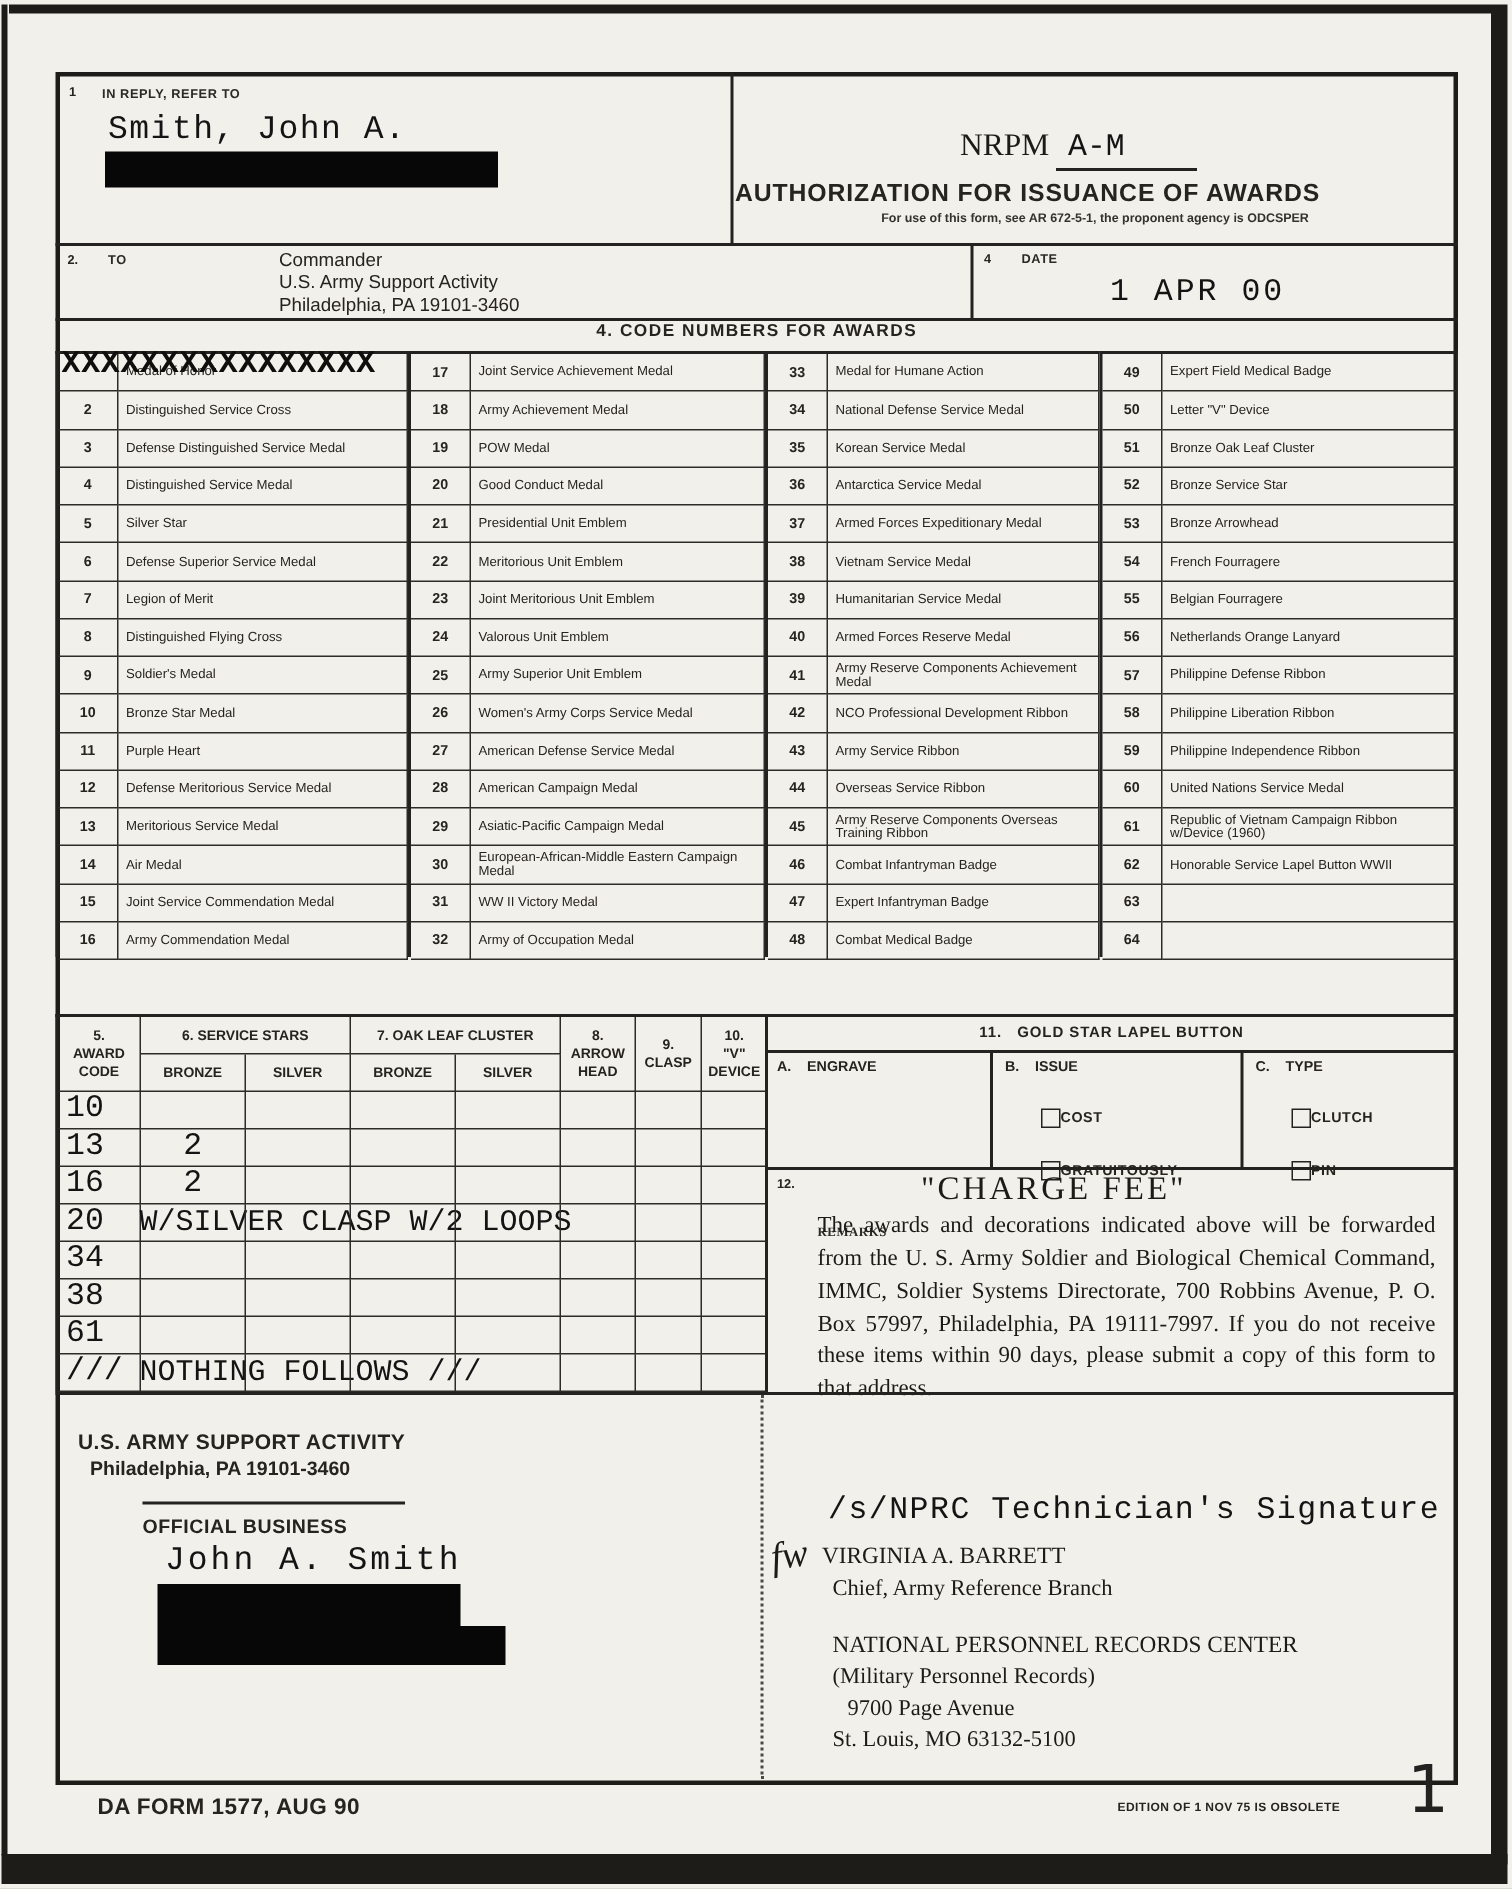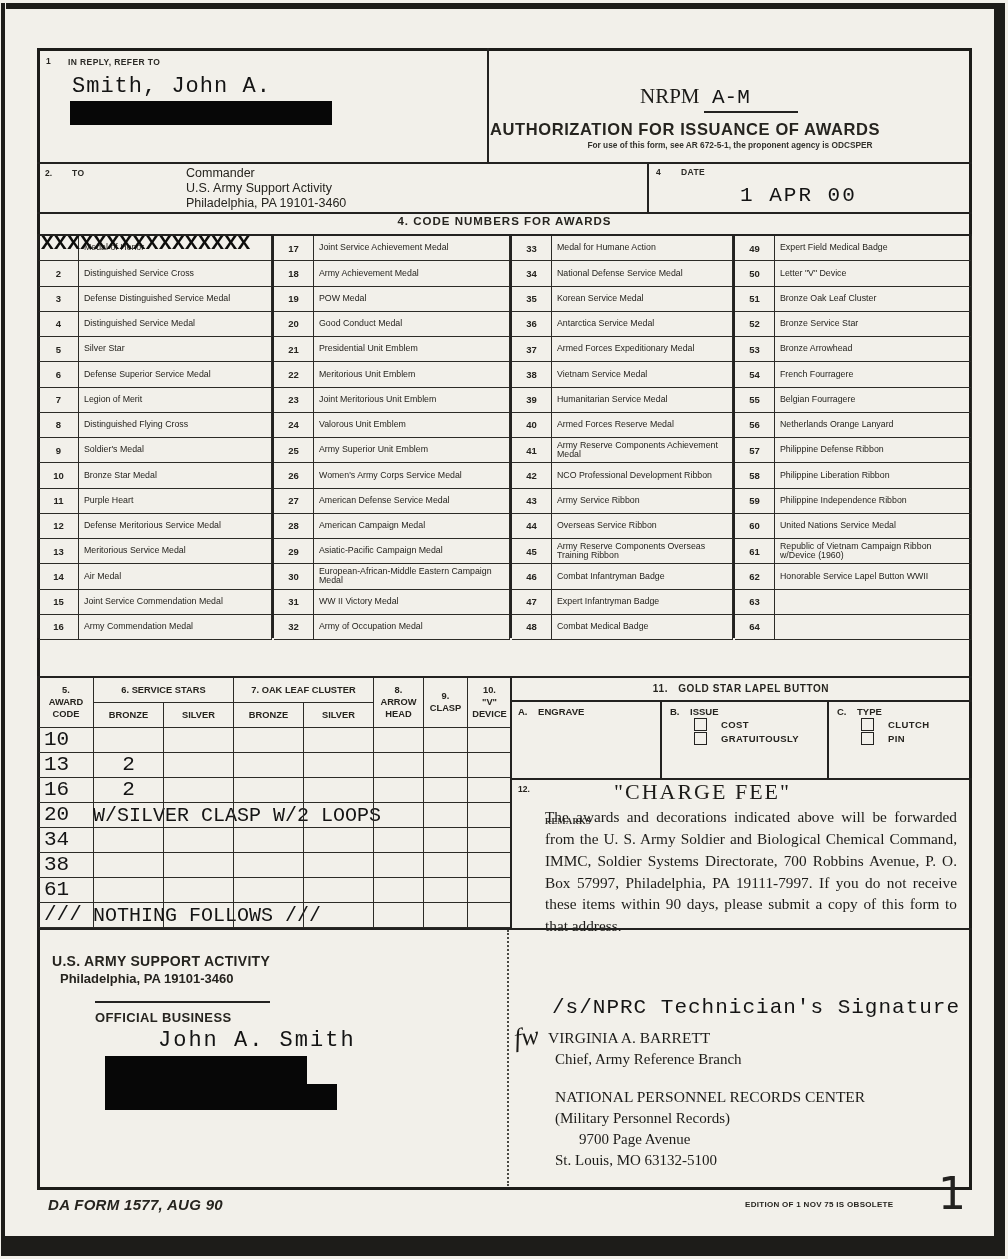--- a/index.html
+++ b/index.html
@@ -38,21 +38,21 @@
   .ecell{border-right:1.8px solid #2c2b27;border-bottom:1.8px solid #2c2b27;box-sizing:border-box;
         display:flex;align-items:center;justify-content:center;text-align:center;
         font-size:9.3px;font-weight:bold;line-height:1.15;position:relative;}
   .ecode{justify-content:flex-start;padding-left:5px;font-size:21px;font-weight:normal;}
   .eval{font-size:21px;font-weight:normal;}
   .eoverlay{position:absolute;left:54px;top:1px;width:400px;font-size:20px;white-space:nowrap;
         font-family:"Liberation Mono","DejaVu Sans Mono",monospace;color:#141414;text-align:left;}
   .hdr2{flex-direction:column;justify-content:center;gap:1px;}
 
   
-  .cbrow{display:flex;align-items:center;gap:14px;margin-top:1px;}
+  .cbrow{display:flex;align-items:center;margin-top:22px;}
   .cb{width:11px;height:11px;border:1.7px solid #232220;background:transparent;display:inline-block;}
   .cbl{font-size:9.5px;font-weight:bold;letter-spacing:.4px;}
 
   .sec-num{font-size:8.5px;font-weight:bold;}
   .dotted-v{border-left:2px dotted #4a4944;width:0;}
 </style>
 </head>
 <body>
 
 <div id="canvas">
@@ -764,30 +764,30 @@
   <div class="abs serif" style="left:614px;top:779px;font-size:22px;letter-spacing:2px;font-weight:500;">"CHARGE FEE"</div>
   <div class="abs serif" style="left:545px;top:806px;width:412px;font-size:15.3px;line-height:1.43;text-align:justify;">The awards and decorations indicated above will be forwarded from the U. S. Army Soldier and Biological Chemical Command, IMMC, Soldier Systems Directorate, 700 Robbins Avenue, P. O. Box 57997, Philadelphia, PA 19111-7997.  If you do not receive these items within 90 days, please submit a copy of this form to that address.</div>
   <div class="abs hline" style="left:37px;top:928px;width:935px;height:2px;"></div>
 
   <div class="abs dotted-v" style="left:507px;top:930px;height:256px;"></div>
 
   <div class="abs" style="left:52px;top:953px;font-size:14px;font-weight:bold;letter-spacing:.3px;">U.S. ARMY SUPPORT ACTIVITY</div>
   <div class="abs" style="left:60px;top:971px;font-size:13px;font-weight:bold;">Philadelphia, PA 19101-3460</div>
   <div class="abs hline" style="left:95px;top:1001px;width:175px;height:2px;"></div>
   <div class="abs" style="left:95px;top:1010px;font-size:13px;font-weight:bold;letter-spacing:.4px;">OFFICIAL BUSINESS</div>
-  <div class="abs mono" style="left:110px;top:1028px;font-size:22px;letter-spacing:2px;margin-left:48px;">John A. Smith</div>
+  <div class="abs mono" style="left:110px;top:1028px;font-size:22px;letter-spacing:2px;">John A. Smith</div>
   <div class="redact" style="left:105px;top:1056px;width:202px;height:28px;"></div>
   <div class="redact" style="left:105px;top:1084px;width:232px;height:26px;"></div>
 
   <div class="abs mono" style="left:552px;top:996px;font-size:21px;letter-spacing:1px;">/s/NPRC Technician's Signature</div>
   <div class="abs serif" style="left:514px;top:1022px;font-size:26px;font-style:italic;transform:rotate(-8deg);">fw</div>
   <div class="abs serif" style="left:548px;top:1029px;font-size:15.5px;">VIRGINIA A. BARRETT</div>
   <div class="abs serif" style="left:555px;top:1051px;font-size:15px;">Chief, Army Reference Branch</div>
   <div class="abs serif" style="left:555px;top:1088px;font-size:15.5px;">NATIONAL PERSONNEL RECORDS CENTER</div>
   <div class="abs serif" style="left:555px;top:1110px;font-size:15px;">(Military Personnel Records)</div>
-  <div class="abs serif" style="left:579px;top:1131px;font-size:15px;">9700 Page Avenue</div>
+  <div class="abs serif" style="left:565px;top:1131px;font-size:15px;">9700 Page Avenue</div>
   <div class="abs serif" style="left:555px;top:1152px;font-size:15px;">St. Louis, MO  63132-5100</div>
 
-  <div class="abs" style="left:48px;top:1196px;font-size:15px;font-weight:bold;letter-spacing:.3px;font-style:italic;">DA FORM 1577, AUG 90</div>
+  <div class="abs" style="left:65px;top:1196px;font-size:15px;font-weight:bold;letter-spacing:.3px;">DA FORM 1577, AUG 90</div>
   <div class="abs" style="left:745px;top:1200px;font-size:8px;font-weight:bold;letter-spacing:.3px;">EDITION OF 1 NOV 75 IS OBSOLETE</div>
   <div class="abs" style="left:938px;top:1168px;font-size:44px;font-family:'DejaVu Sans',sans-serif;color:#232220;">1</div>
 
 </div>
 
 </body></html>

